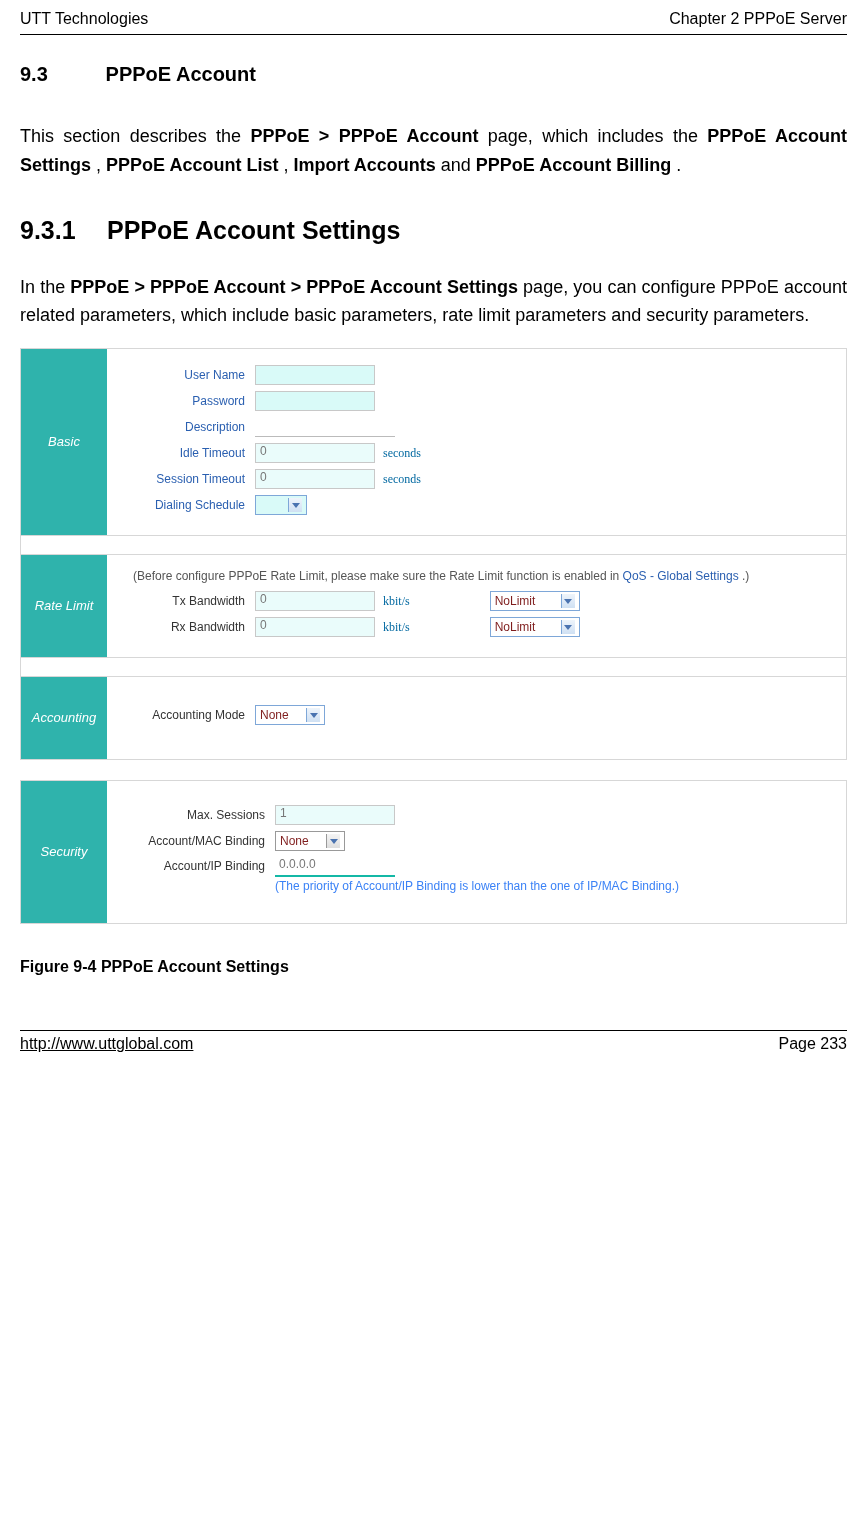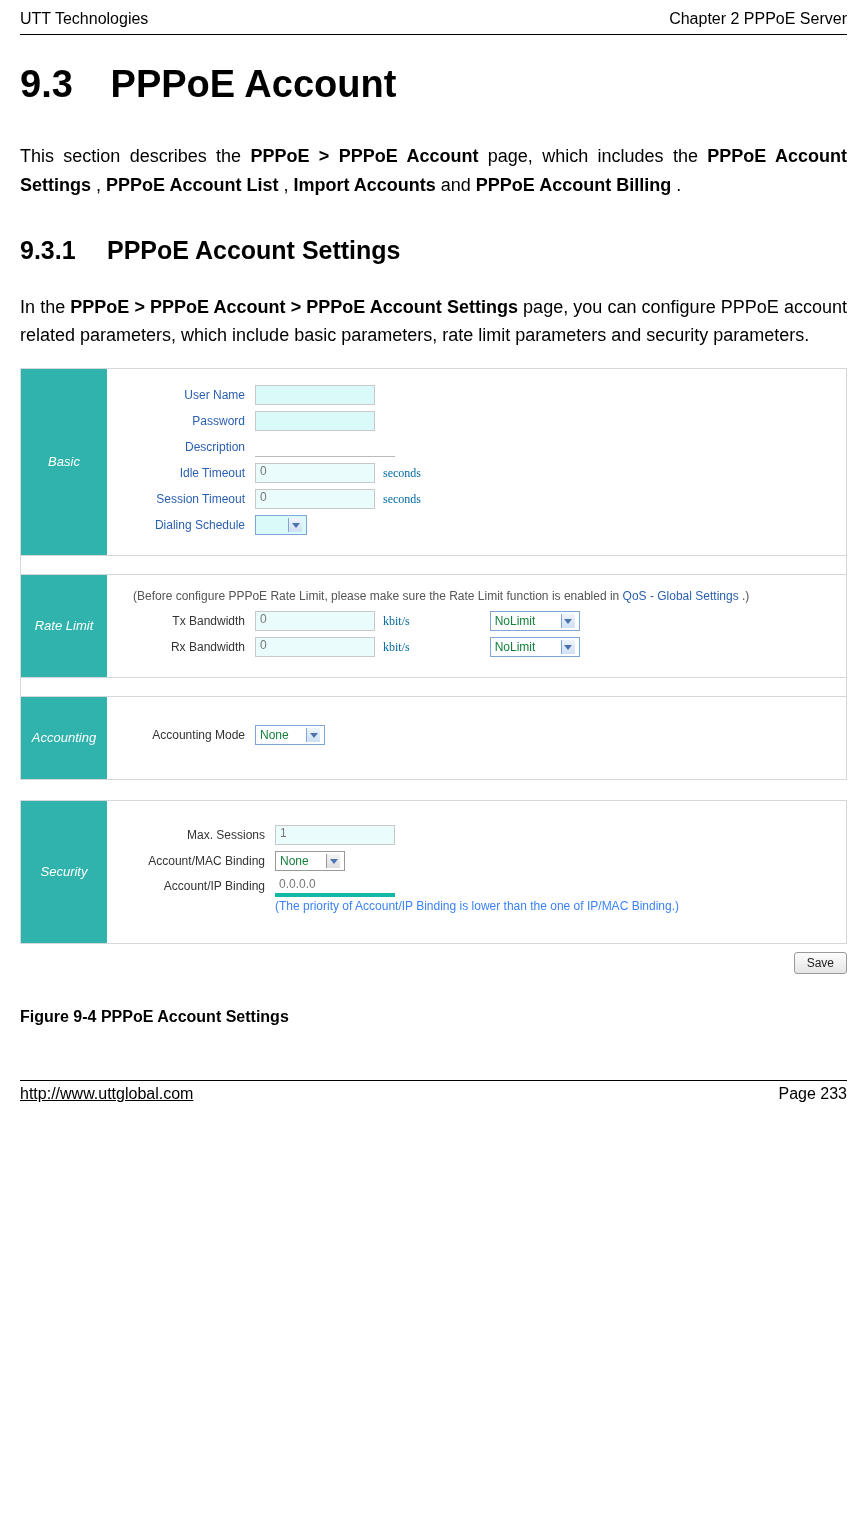--- a/index.html
+++ b/index.html
@@ -1,21 +1,21 @@
 <!DOCTYPE html>
 <html><head>
 <meta charset="utf-8">
 <style>
   * { box-sizing: border-box; margin: 0; padding: 0; }
   html, body { width: 867px; background: #fff; font-family: Arial, Helvetica, sans-serif; color: #000; }
   body { padding: 10px 20px 20px 20px; }
   .top-row { display: flex; justify-content: space-between; font-size: 16px; margin: 0 0 6px 0; }
   .top-rule { border-top: 1.5px solid #000; margin: 0 0 28px 0; }
 
-  h1.sec93 { font-size: 38px; font-weight: 700; margin: 24px 0 36px 0; }
+  h1.sec93 { font-size: 20px; font-weight: 700; margin: 24px 0 36px 0; }
   h1.sec93 .num { display: inline-block; width: 80px; }
   h2.sec931 { font-size: 25px; font-weight: 700; margin: 36px 0 28px 0; }
   h2.sec931 .num { display: inline-block; width: 80px; }
 
   p.body { font-size: 18px; line-height: 1.6; margin: 0 0 18px 0; text-align: justify; }
   p.body b { font-weight: 700; }
 
   .figure-wrap { margin: 14px 0 8px 0; }
 
   
@@ -37,21 +37,21 @@
 
   .tinput {
     width: 120px; height: 20px; border: 1px solid #c8c8c8;
     background: #eafcfb; 
     padding: 0 4px; color: #777;
   }
   .tinput.blank { background: #d9faf8; }
   .tinput.white { background: #fff; width: 140px; border: none; border-bottom: 1px solid #bbb; }
 
   .sel {
-    height: 20px; border: 1px solid #7ea7d8; background: #fff; color: #15803d;
+    height: 20px; border: 1px solid #7ea7d8; background: #fff; color: #7f1d1d;
     padding: 0 4px; display: inline-flex; align-items: center;
   }
   .sel.small { width: 52px; background: #d9faf8; }
   .sel.med { width: 90px; }
   .sel.none { width: 70px; }
   .sel .arrow {
     margin-left: auto; width: 14px; height: 14px; border-left: 1px solid #7ea7d8;
     display: inline-flex; align-items: center; justify-content: center;
     background: linear-gradient(#eef4fb,#cfe0f3);
   }
@@ -224,31 +224,28 @@
         <div class="frow sec-frow">
           <div class="flabel dark">Account/MAC Binding</div>
           <div class="sel none" style="border-color:#999">
             <span>None</span>
             <span class="arrow" style="border-left-color:#999;background:linear-gradient(#f5f5f5,#ddd)"></span>
           </div>
         </div>
         <div class="frow sec-frow" style="align-items:flex-start">
           <div class="flabel dark" style="padding-top:2px">Account/IP Binding</div>
           <div>
-            <div class="tinput" style="border:none;border-bottom:4px solid #14b8a6;background:#fff;color:#777">0.0.0.0</div>
+            <div class="tinput" style="border:none;border-bottom:2px solid #14b8a6;background:#fff;color:#777">0.0.0.0</div>
             <div class="sec-note" style="margin-left:0;margin-top:2px">(The priority of Account/IP Binding is lower than the one of IP/MAC Binding.)</div>
           </div>
         </div>
       </div>
     </div>
   </div>
 
-  <div class="save-row">
-    <button class="save-btn">Save</button>
-  </div>
 </div>
 
 <div class="fig-caption">Figure 9-4 PPPoE Account Settings</div>
 
 <div class="bottom-rule"></div>
 <div class="bottom-row">
   <a>http://www.uttglobal.com</a>
   <span>Page  233</span>
 </div>
 

